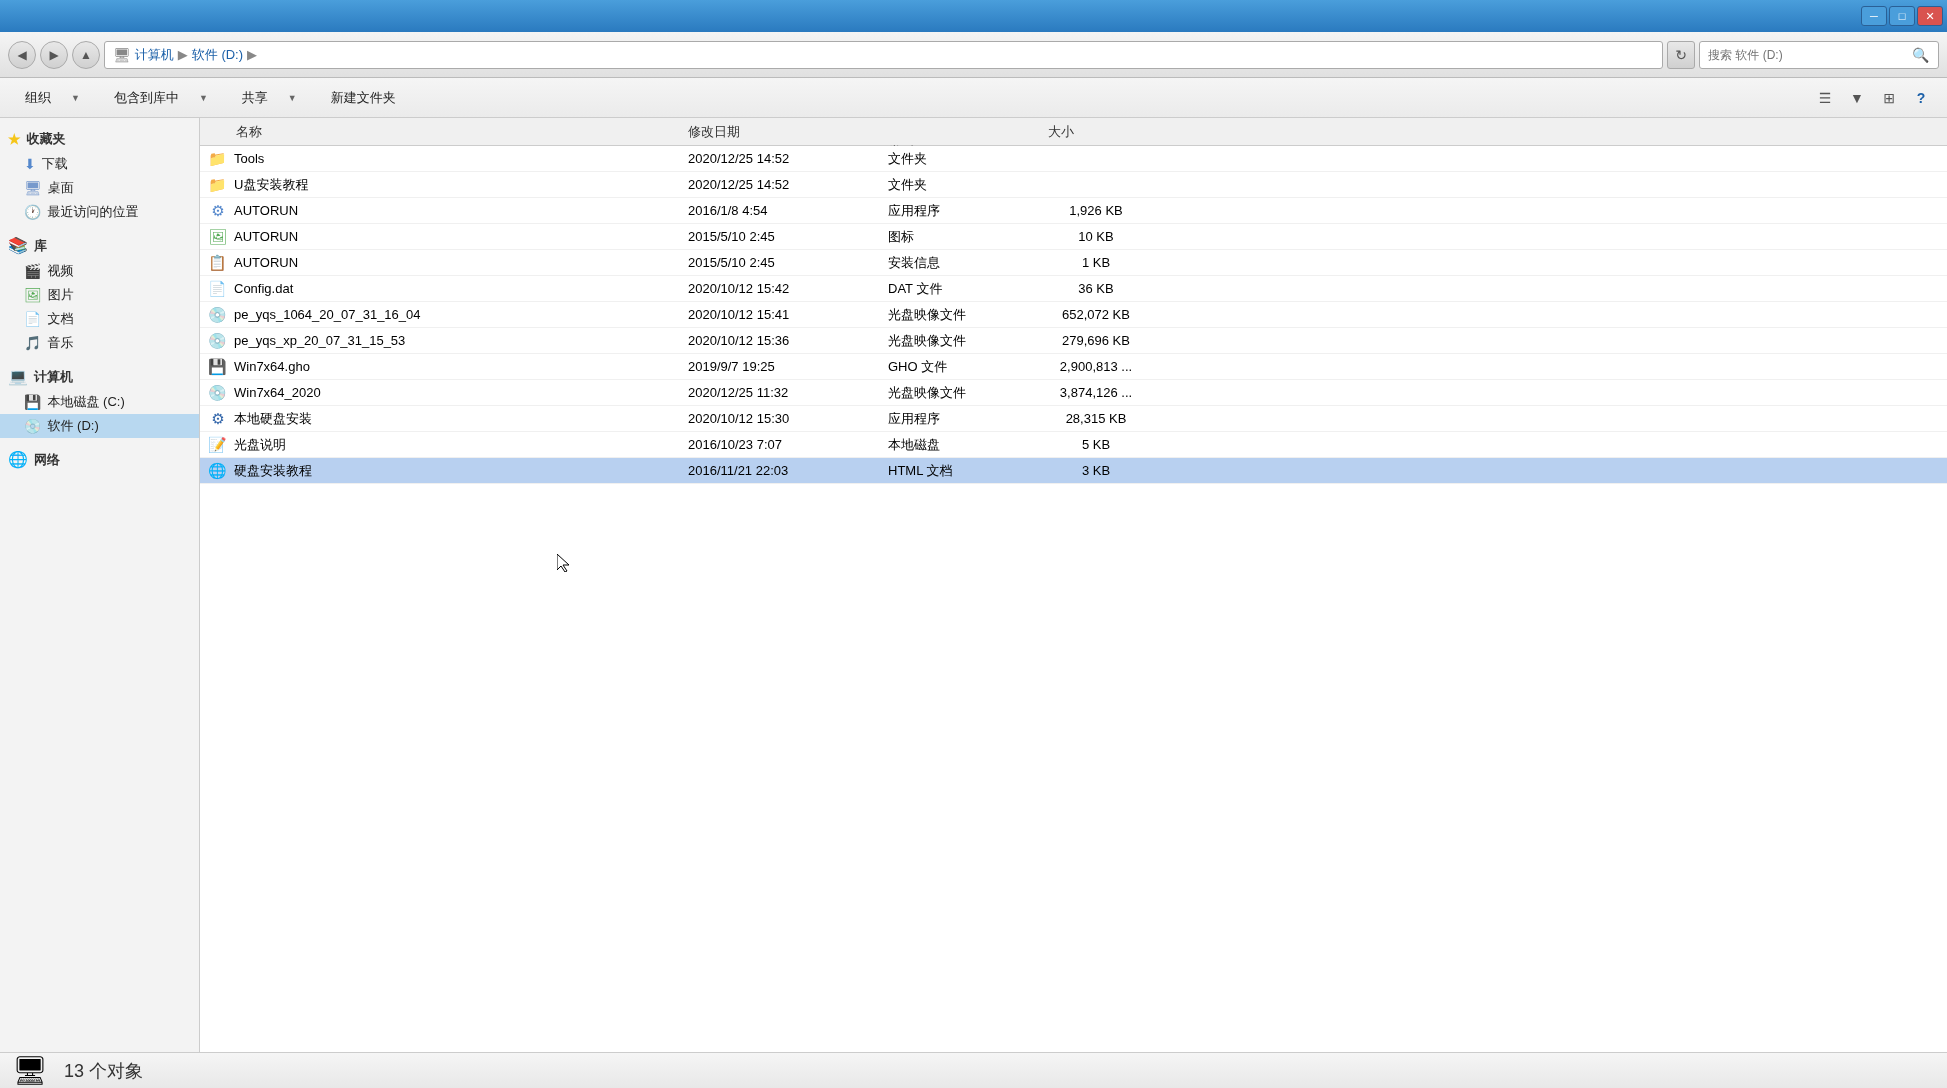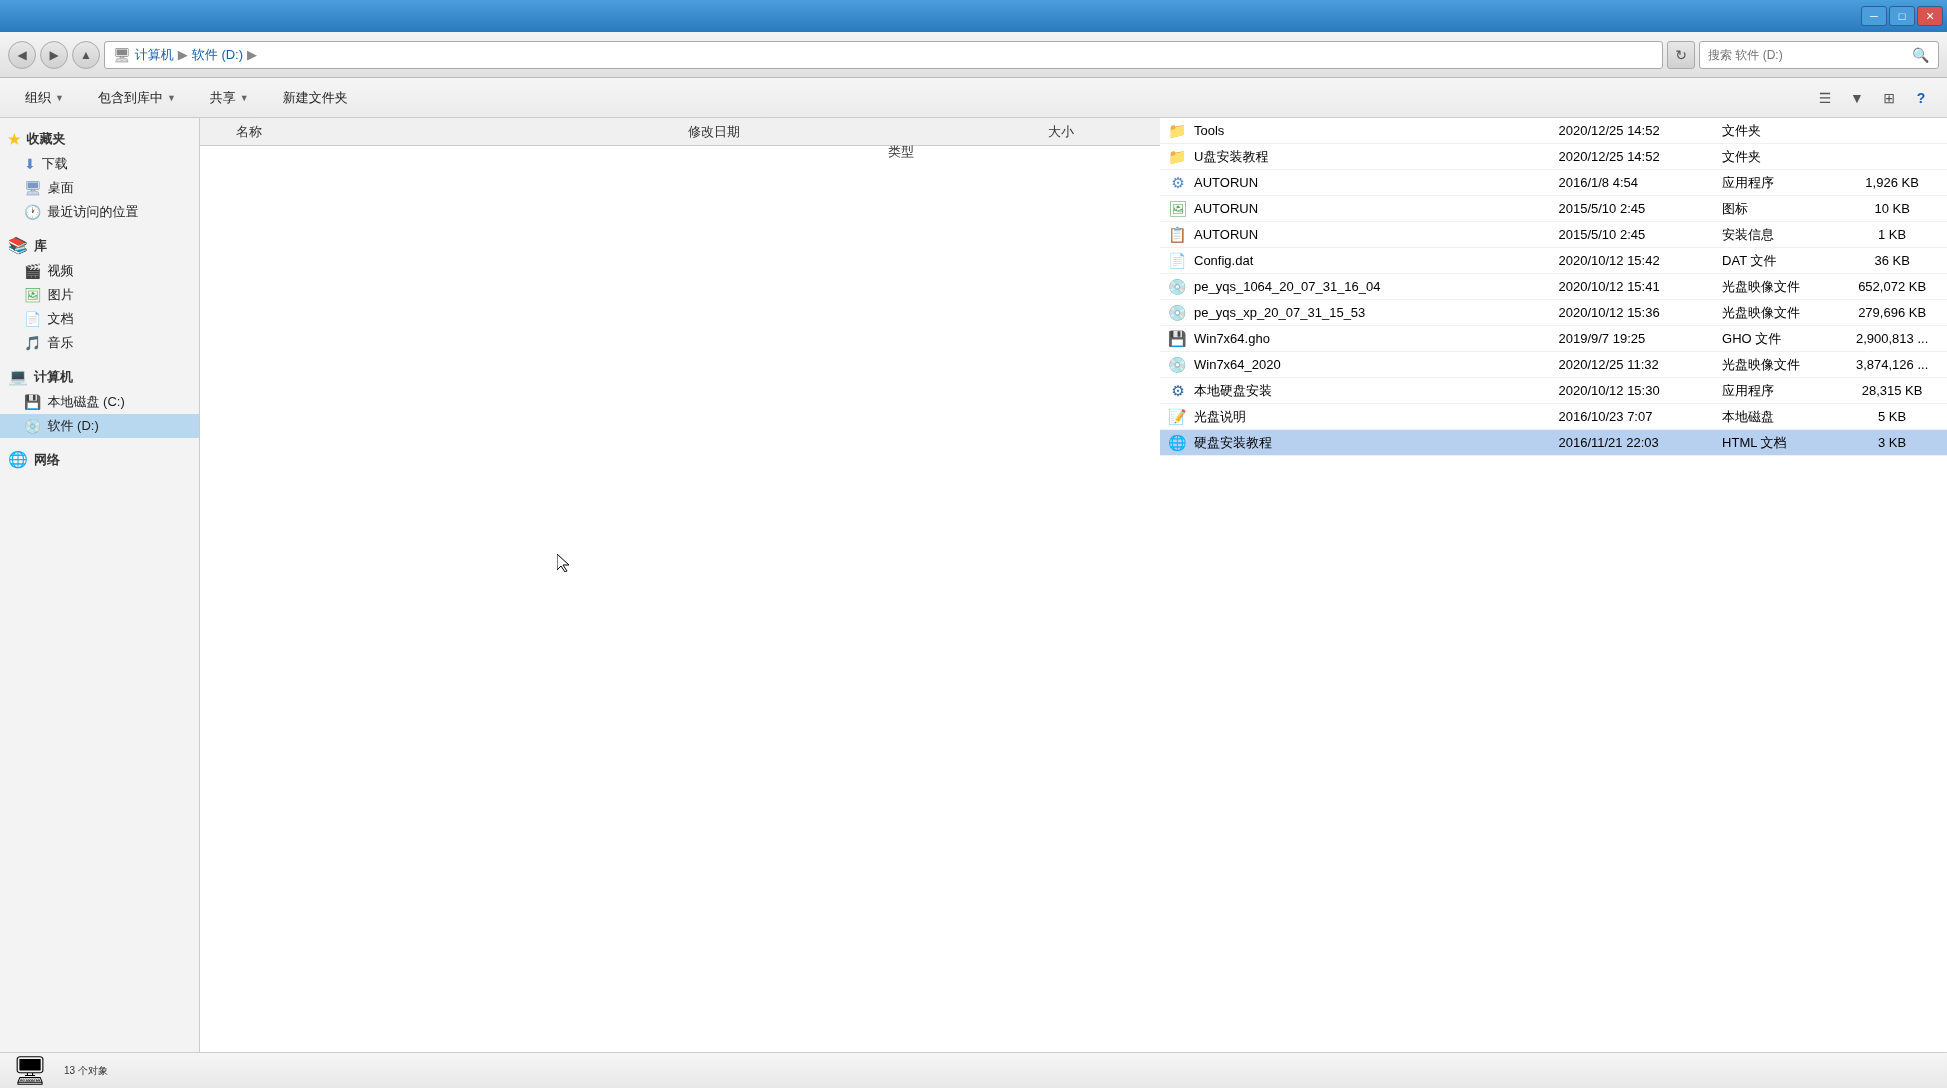--- a/index.html
+++ b/index.html
@@ -121,21 +121,21 @@
     .toolbar-btn {
       height: 30px;
       padding: 0 12px;
       background: transparent;
       border: 1px solid transparent;
       border-radius: 3px;
       cursor: pointer;
       font-size: 13px;
       display: flex;
       align-items: center;
-      gap: 4px;
+      gap: 20px;
       color: #222;
       text-align: right;
     }
     .toolbar-btn .arrow {
       font-size: 9px;
       color: #666;
     }
     .toolbar-right {
       margin-left: auto;
       display: flex;
@@ -204,21 +204,21 @@
     .icon-music { color: #cc8833; font-size: 14px; }
     .icon-computer { color: #888; font-size: 16px; }
     .icon-drive-c { color: #5588cc; font-size: 14px; }
     .icon-drive-d { color: #55aa55; font-size: 14px; }
     .icon-network { color: #888; font-size: 16px; }
 
     
     .file-area {
       flex: 1;
       display: flex;
-      flex-direction: row;
+      flex-direction: column;
       overflow: hidden;
     }
     .column-header {
       display: flex;
       align-items: center;
       background: #f0f0f0;
       border-bottom: 1px solid #ccc;
       height: 28px;
       font-size: 13px;
       color: #333;
@@ -293,21 +293,21 @@
       gap: 16px;
     }
     .status-icon {
       width: 36px;
       height: 36px;
       display: flex;
       align-items: center;
       justify-content: center;
     }
     .status-text {
-      font-size: 10px;
+      font-size: 18px;
       color: #333;
     }
 
     
     ::-webkit-scrollbar { width: 12px; height: 12px; }
     ::-webkit-scrollbar-track { background: #f0f0f0; }
     ::-webkit-scrollbar-thumb { background: #b0b0b0; border-radius: 3px; }
 
     
     .cursor {

